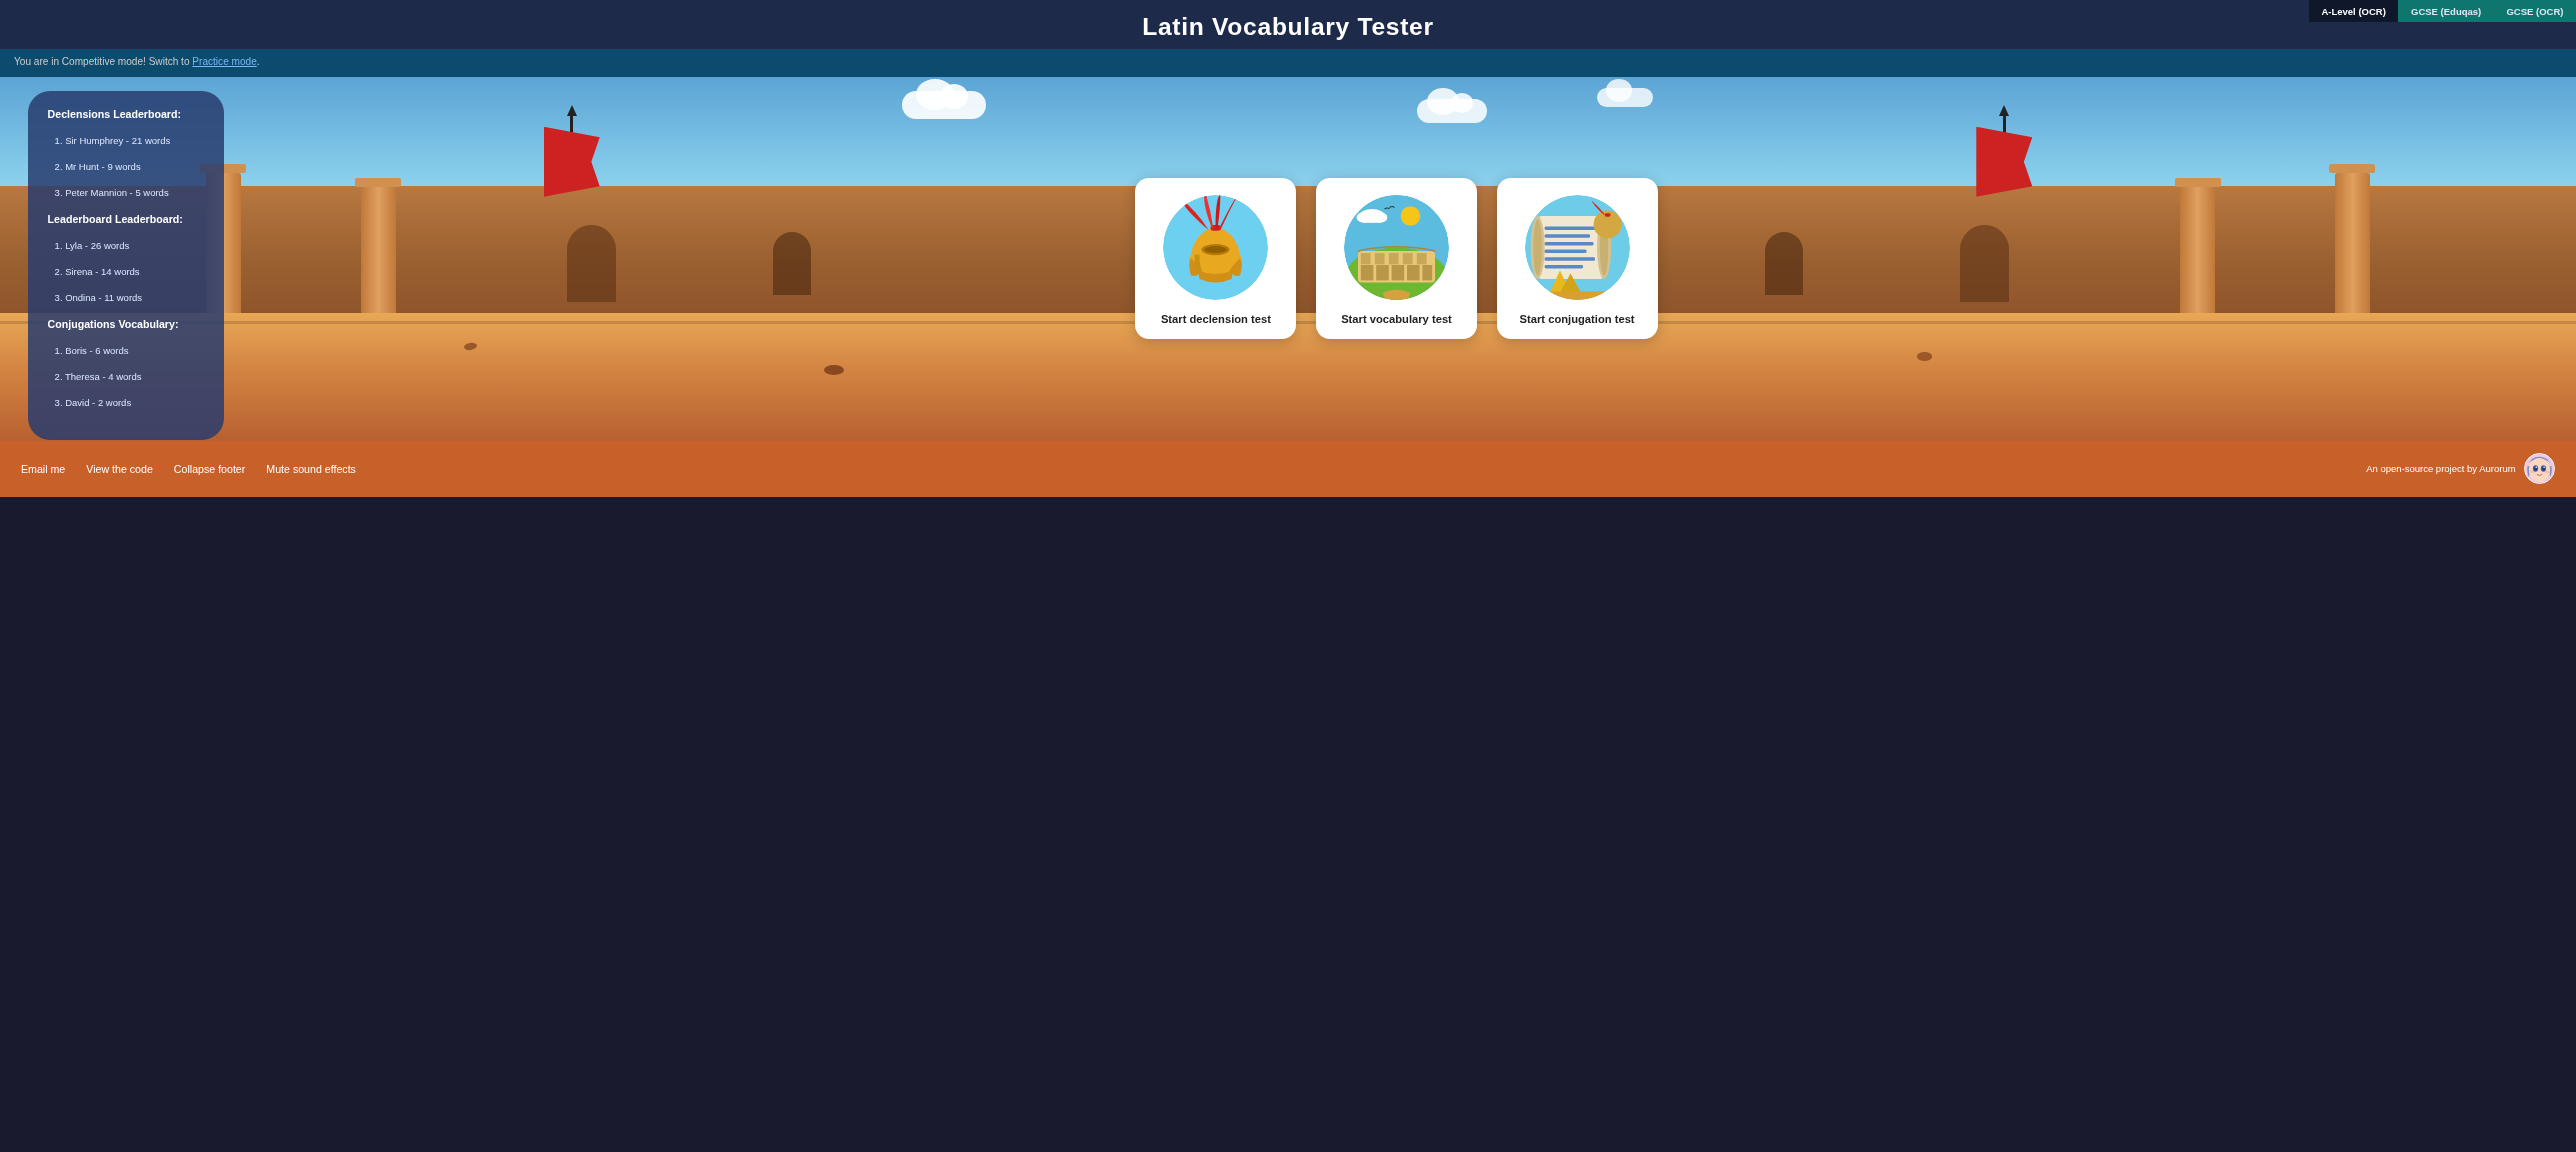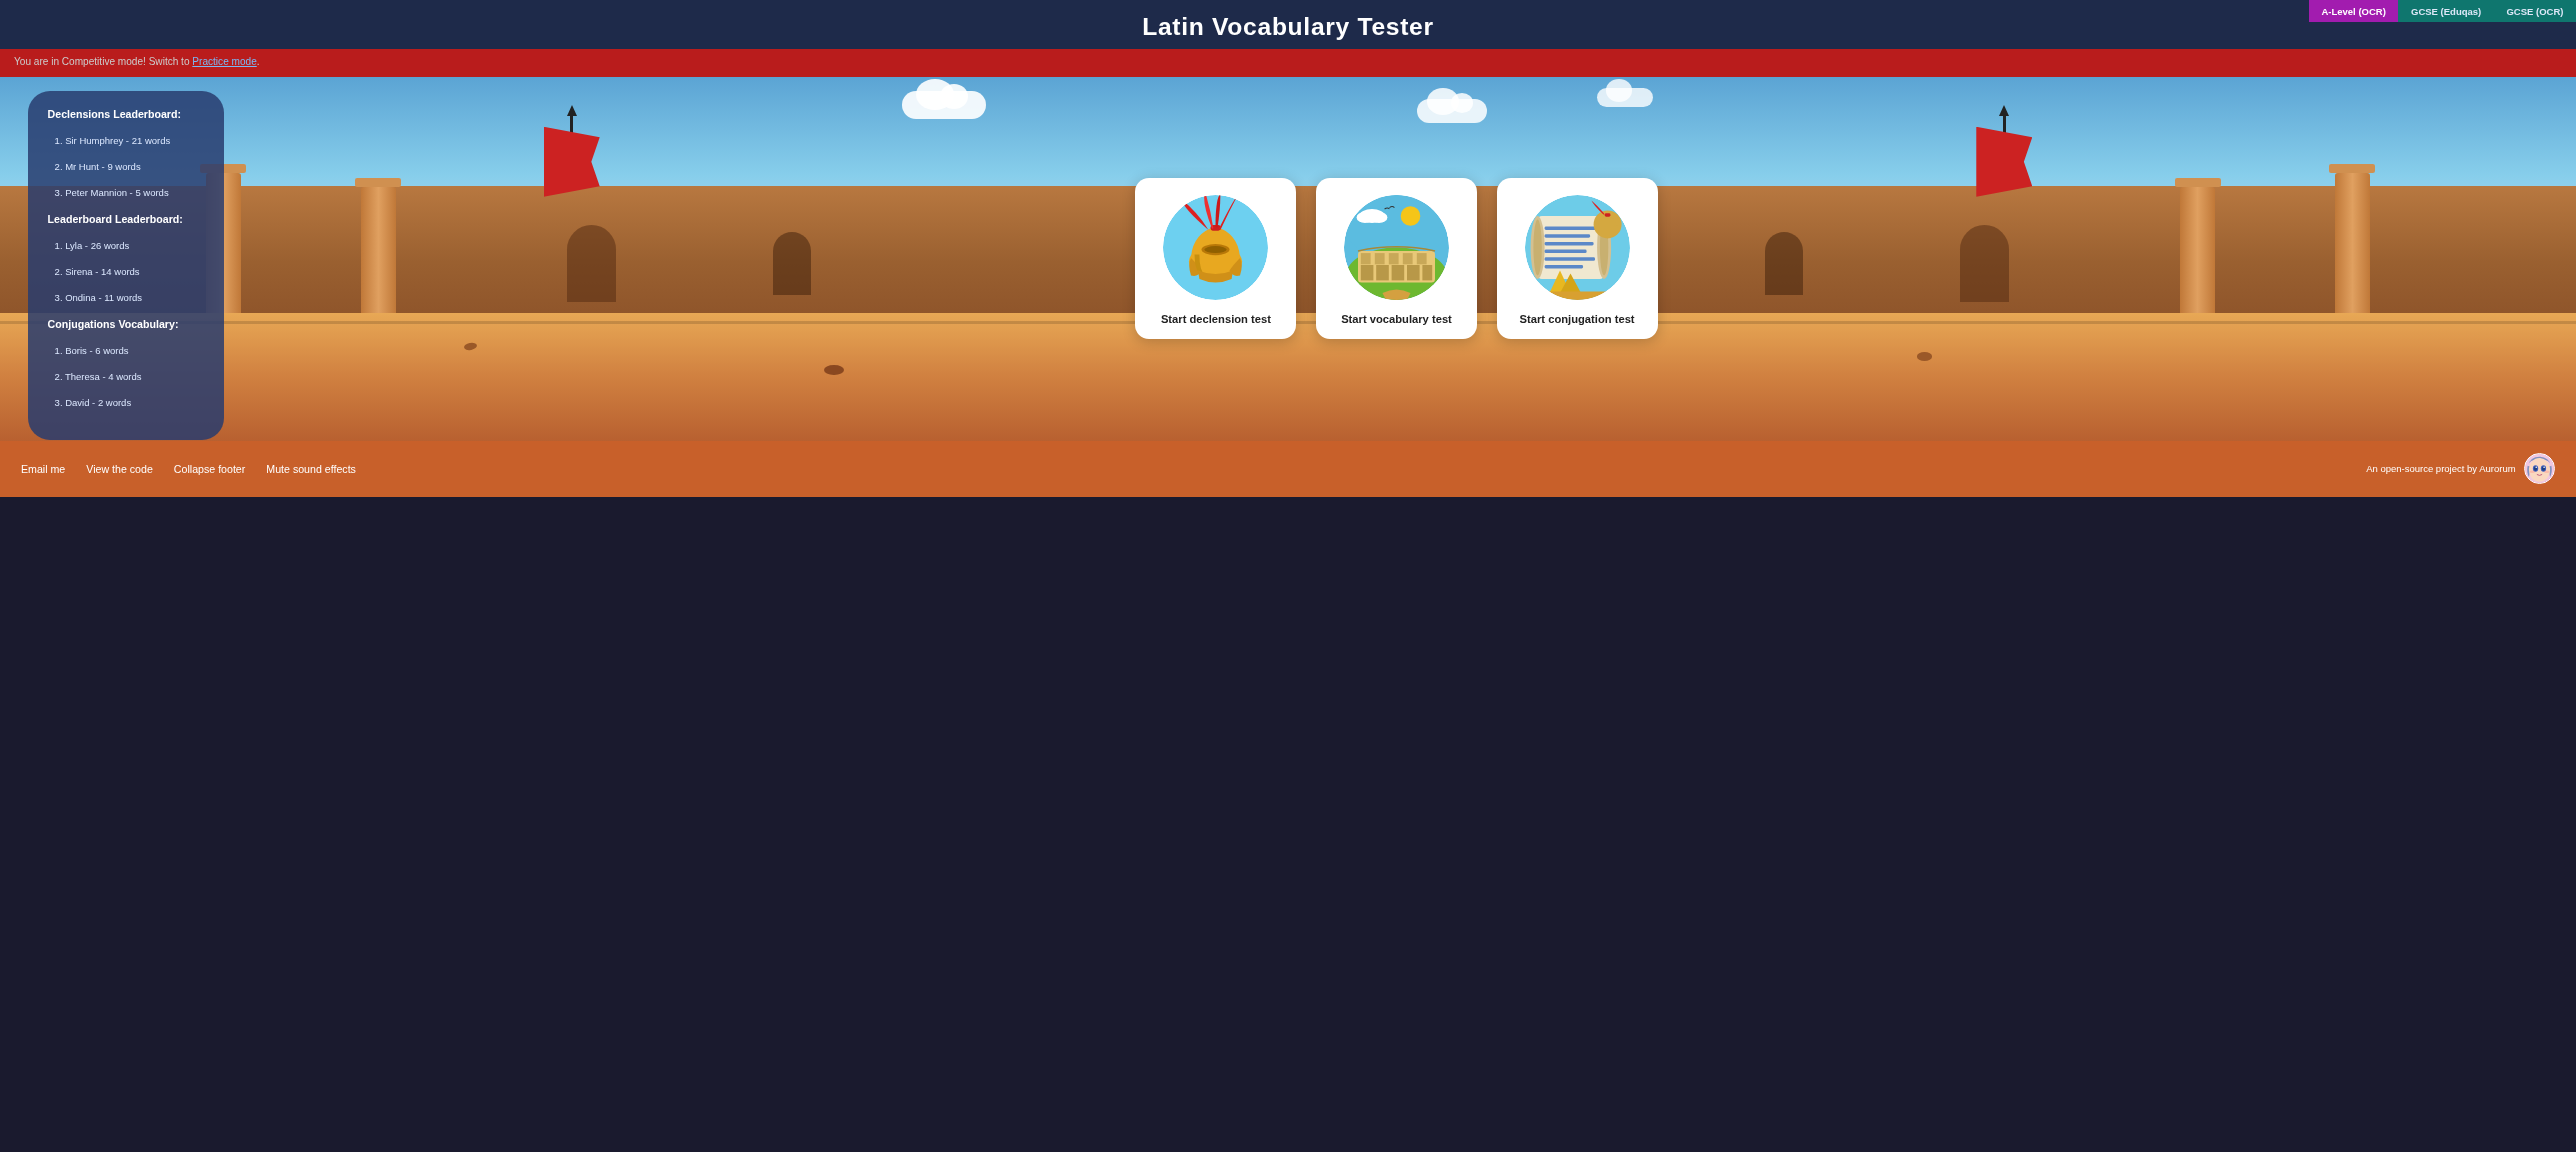--- a/index.html
+++ b/index.html
@@ -12,21 +12,21 @@
       padding: 12.6px 14px 8.4px;
       position: relative;
     }
     .header h1 {
       color: #ffffff;
       font-size: 2.2rem;
       font-weight: 800;
       letter-spacing: 0.7px;
     }
     .mode-bar {
-      background: #b91c1c;
+      background: #0c4a6e;
       padding: 7px 14px 9.8px;
       color: #cccccc;
       font-size: 0.9rem;
     }
     .mode-bar a {
       color: #7ab8f5;
       text-decoration: underline;
       cursor: pointer;
     }
 
@@ -39,21 +39,21 @@
       gap: 0;
     }
     .exam-tab {
       padding: 5.6px 12.6px;
       font-size: 0.85rem;
       cursor: pointer;
       border: none;
       font-weight: 600;
     }
     .exam-tab.active {
-      background: #a21caf;
+      background: #0f172a;
       color: white;
     }
     .exam-tab:not(.active) {
       background: #0f766e;
       color: #dde8f8;
     }
 
     
     .arena {
       position: relative;

